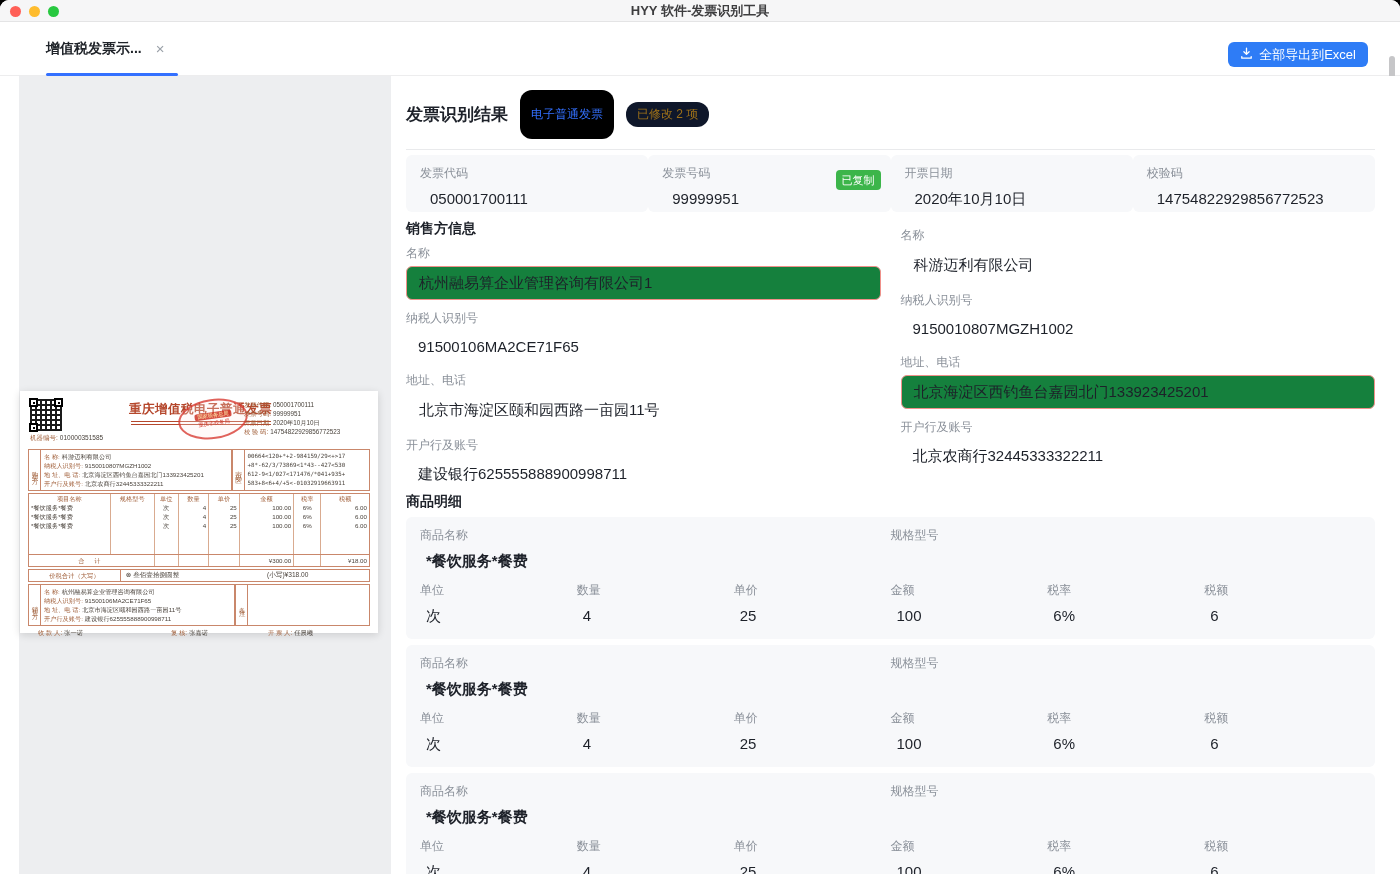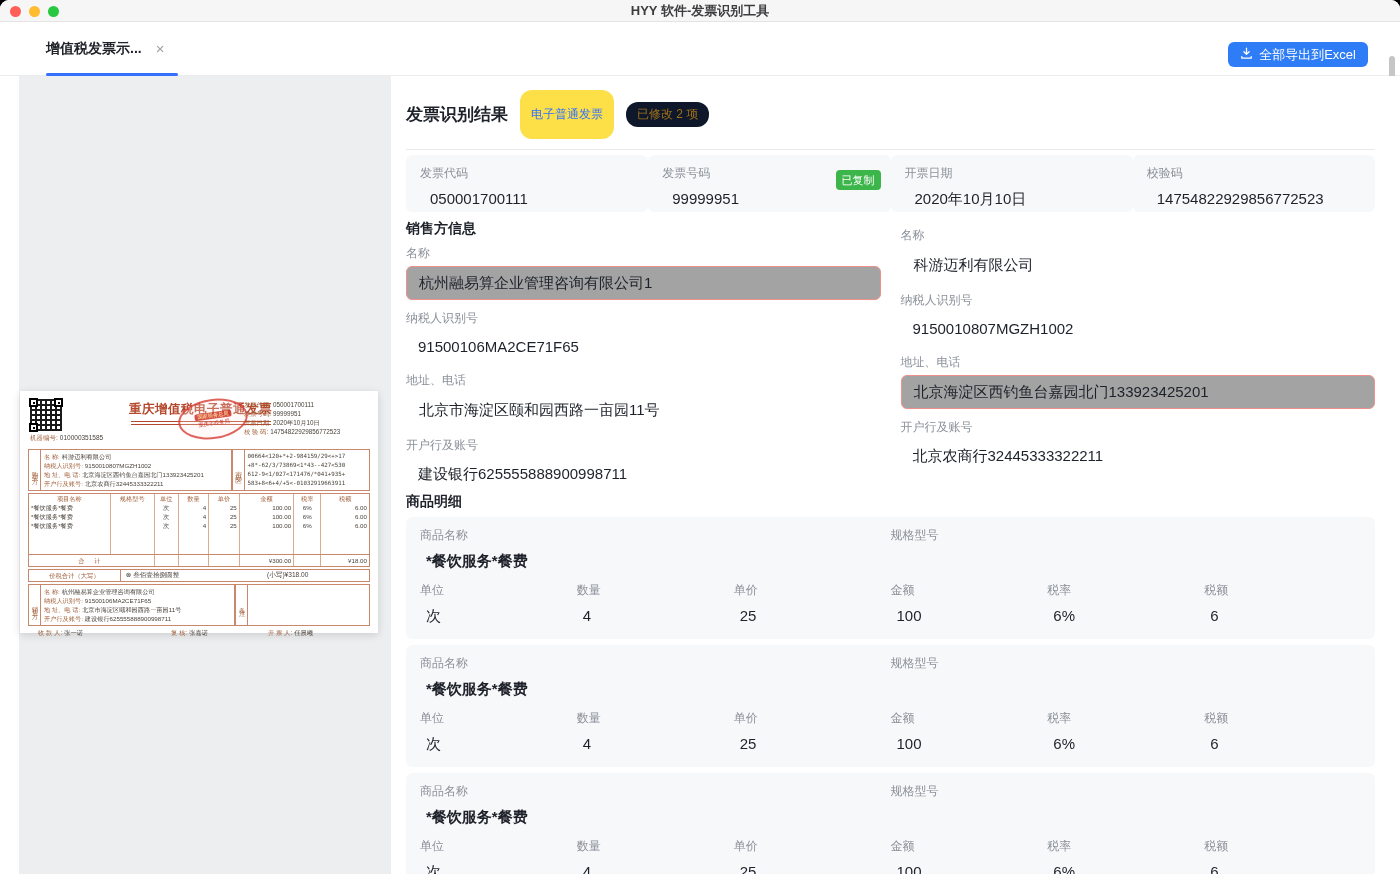--- a/index.html
+++ b/index.html
@@ -81,36 +81,36 @@
   .inv-taxrow .small { flex:0 0 30%; font-size:6.6px; color:#4a433c; }
 
   .inv-footer { display:flex; margin-top:3px; font-size:6.3px; color:#a2613c; }
   .inv-footer b { font-weight:400; color:#4a433c; margin-left:2px; }
   .inv-footer .f1 { margin-left:10px; } .inv-footer .f2 { margin-left:88px; } .inv-footer .f3 { margin-left:60px; }
 
   
   .main { position:absolute; left:391px; top:76px; right:0; bottom:0; background:#fff; padding:14px 25px 0 15px; overflow:hidden; }
   .result-header { display:flex; align-items:center; gap:12px; }
   .page-title { font-size:17px; font-weight:700; color:#1d2129; }
-  .badge-blue { background:#fde047; color:#3370ff; font-size:12px; padding:16px 11px; border-radius:12px; }
+  .badge-blue { background:#000000; color:#3370ff; font-size:12px; padding:16px 11px; border-radius:12px; }
   .badge-yellow { background:#0f172a; color:#9e7118; font-size:12px; padding:4px 11px; border-radius:12px; }
   .divider { border-bottom:1px solid #e9eaec; margin-top:10px; }
 
   .cards4 { display:grid; grid-template-columns:repeat(4,1fr); gap:0; margin-top:5px; }
   .card { position:relative; background:#f7f8fa; border-radius:6px; padding:10px 14px; height:57px; }
   .card .lab { font-size:12px; color:#8a9099; }
   .card .val { font-size:15px; color:#1d2129; margin-top:8px; padding-left:10px; white-space:nowrap; }
   .copied-badge { position:absolute; top:15px; right:10px; background:#3cb54a; color:#fff; font-size:11px; padding:2.5px 6px; border-radius:4px; }
 
   .parties { display:grid; grid-template-columns:1fr 1fr; column-gap:20px; margin-top:8px; }
   .sec-title { font-size:14px; font-weight:700; color:#1d2129; }
   .f-label { font-size:12px; color:#8a9099; margin-top:10px; margin-bottom:4px; }
   .f-label.first { margin-top:7px; }
   .f-box { height:34px; border:1px solid transparent; border-radius:6px; display:flex; align-items:center; padding:0 12px; font-size:15px; color:#1d2129; white-space:nowrap; }
-  .f-box.modified { border-color:#f0908a; background:#a3a3a3; }
+  .f-box.modified { border-color:#f0908a; background:#15803d; }
   .f-text { font-size:15px; color:#1d2129; padding:7px 0 7px 12px; white-space:nowrap; }
 
   .goods-title { font-size:14px; font-weight:700; color:#1d2129; margin-top:2px; }
   .item-card { background:#f7f8fa; border-radius:6px; margin-top:6px; padding:10px 14px 13px; }
   .ic-r1 { display:grid; grid-template-columns:1fr 1fr; }
   .ic-r2 { display:grid; grid-template-columns:repeat(6,1fr); margin-top:11px; }
   .ic-lab { font-size:12px; color:#8a9099; }
   .ic-val { font-size:15px; color:#1d2129; margin-top:8px; padding-left:6px; min-height:18px; white-space:nowrap; }
   .ic-val.bold { font-weight:700; }
 </style>

